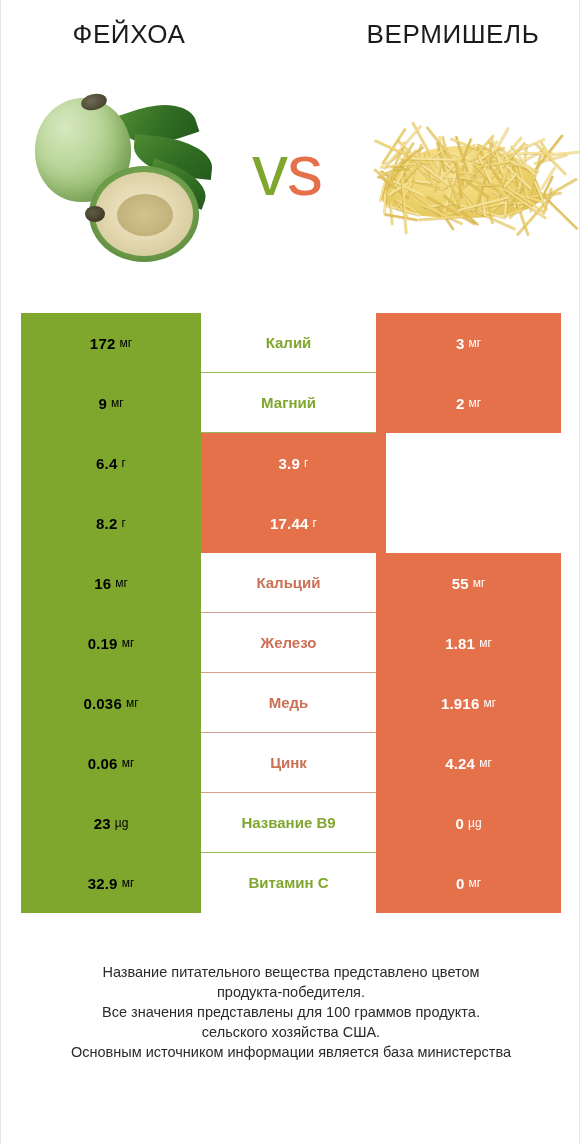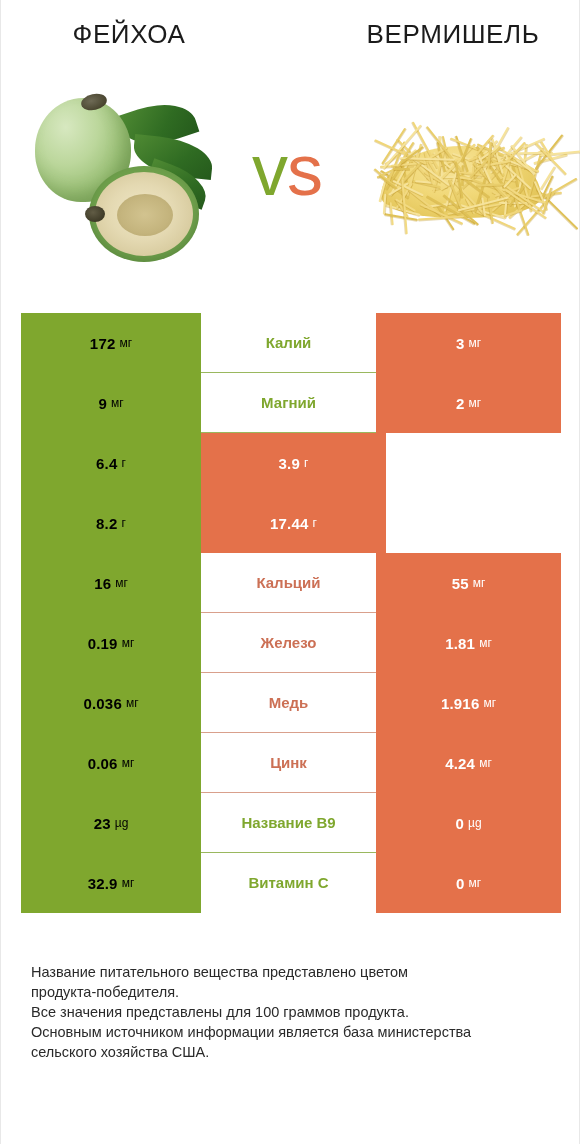--- a/index.html
+++ b/index.html
@@ -213,21 +213,21 @@
     font-size: 12px;
     margin-left: 4px;
   }
 
   
   .footer {
     position: absolute;
     left: 30px;
     top: 962px;
     width: 520px;
-    text-align: left;
+    text-align: center;
     font-size: 14.5px;
     line-height: 20px;
     color: #2a2a2a;
   }
   .footer p { margin: 0; }
 </style>
 </head>
 <body>
 
 <div class="page">
@@ -523,17 +523,17 @@
           <span class="val-num">0</span>
           <span class="val-unit">мг</span>
         </div>
       </div>
     </div>
 
   <div class="footer" id="footer-notes">
       <p>Название питательного вещества представлено цветом</p>
       <p>продукта-победителя.</p>
       <p>Все значения представлены для 100 граммов продукта.</p>
+      <p>сельского хозяйства США.</p>
       <p>Основным источником информации является база министерства</p>
-      <p>сельского хозяйства США.</p>
     </div>
 
 </div>
 
 </body></html>

